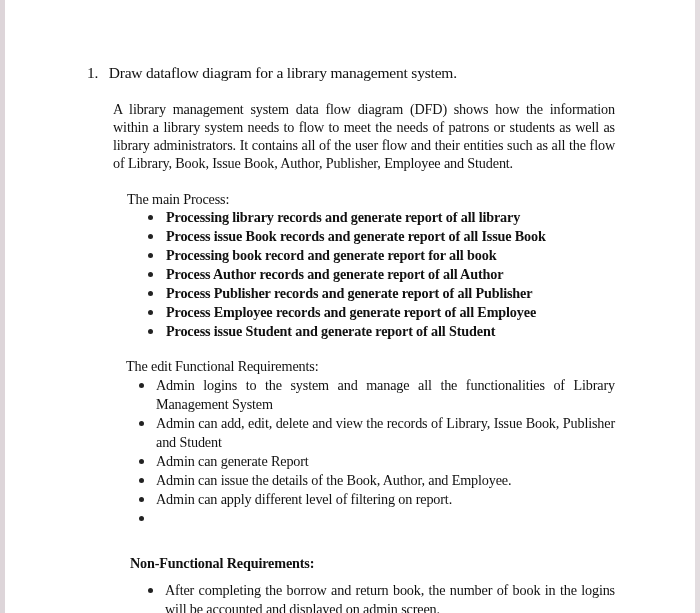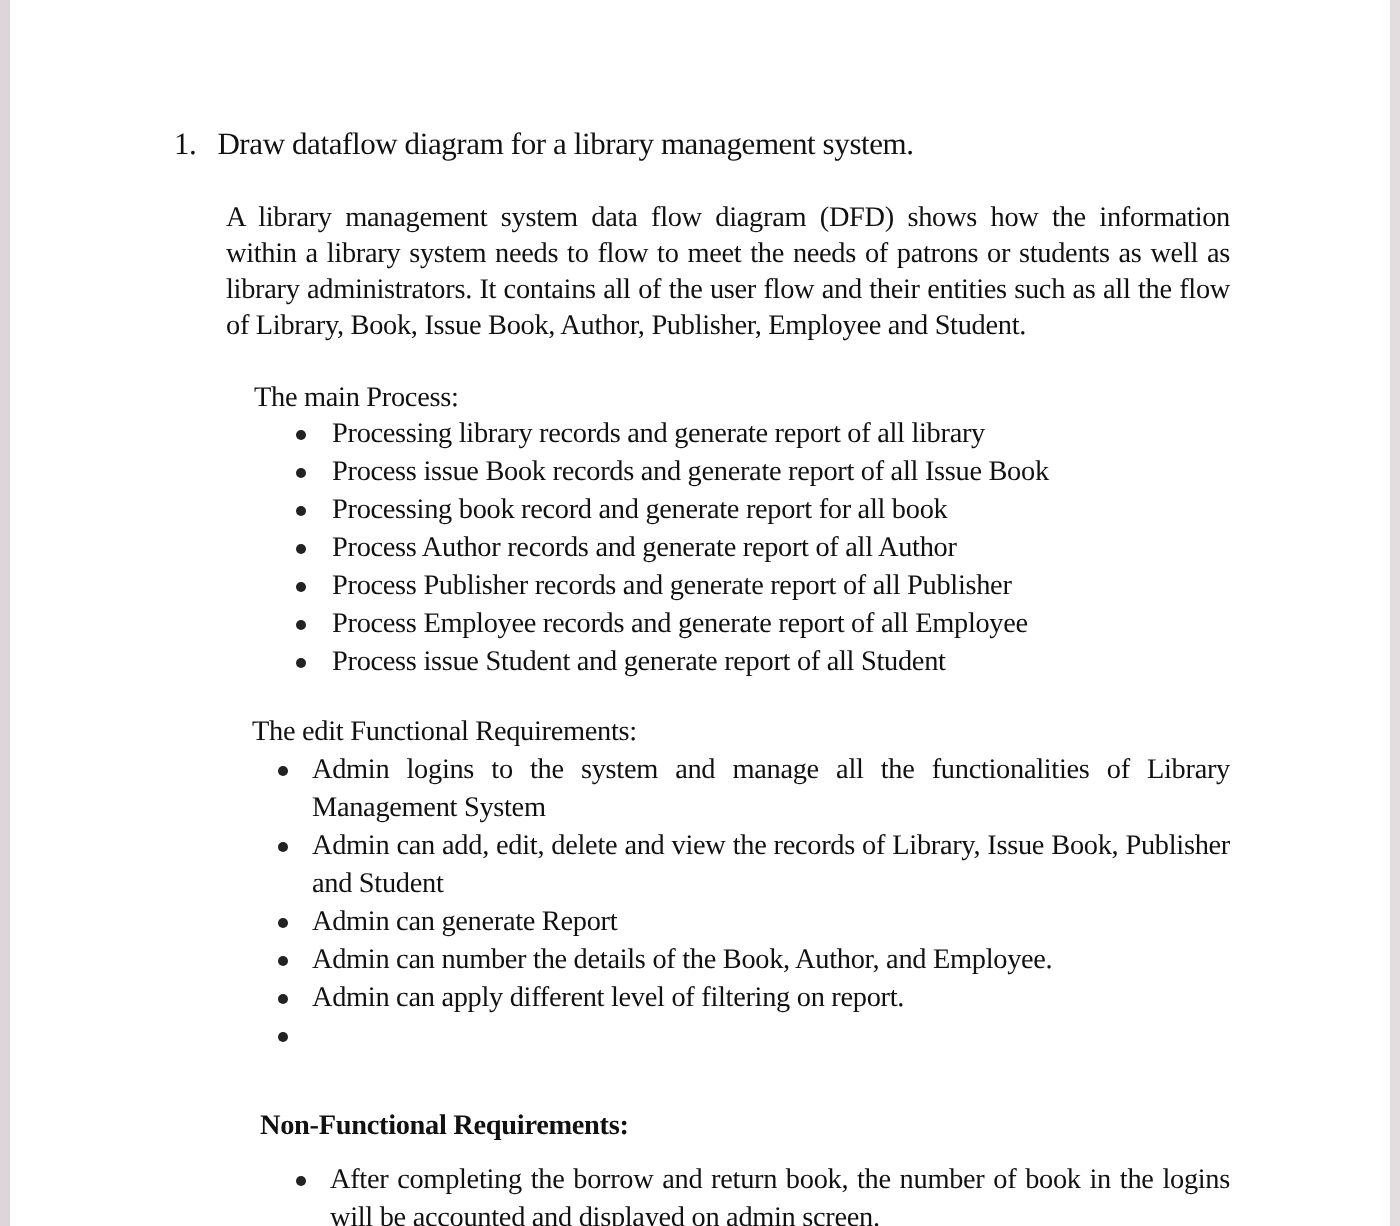--- a/index.html
+++ b/index.html
@@ -16,21 +16,21 @@
   .para {
     position:absolute; left:113px; top:55px; width:502px;
     font-size:14.2px; line-height:18px; text-align:justify; letter-spacing:-0.15px;
   }
   .section-title { position:absolute; font-size:14.2px; letter-spacing:-0.15px; white-space:nowrap; }
   ul.blist { position:absolute; margin:0; padding:0; list-style:none; font-size:14.2px; letter-spacing:-0.15px; }
   ul.blist li { position:relative; }
   ul.blist li .dot {
     position:absolute; width:5px; height:5px; border-radius:50%; background:#222;
   }
-  .ent li { height:19px; line-height:19px; white-space:nowrap; padding-left:18px; }
+  .ent li { height:19px; line-height:19px; white-space:nowrap; padding-left:18px;font-weight:bold; }
   .ent li .dot { left:0; top:7px; }
   .fr li { line-height:19px; padding-left:17px; text-align:justify; }
   .fr li .dot { left:0; top:7px; }
   .nfr li { line-height:19px; padding-left:17px; text-align:justify; }
   .nfr li .dot { left:0; top:7px; }
 </style>
 </head>
 <body>
 
 <div class="edge-left"></div>
@@ -54,21 +54,21 @@
     <li><span class="dot"></span><span>Process Publisher records and generate report of all Publisher</span></li>
     <li><span class="dot"></span><span>Process Employee records and generate report of all Employee</span></li>
     <li><span class="dot"></span><span>Process issue Student and generate report of all Student</span></li>
   </ul>
 
   <div class="section-title" style="left:126px; top:313px;">The edit Functional Requirements:</div>
   <ul class="blist fr" style="left:139px; top:331px; width:476px;">
     <li><span class="dot"></span><span>Admin logins to the system and manage all the functionalities of Library Management System</span></li>
     <li><span class="dot"></span><span>Admin can add, edit, delete and view the records of Library, Issue Book, Publisher and Student</span></li>
     <li><span class="dot"></span><span>Admin can generate Report</span></li>
-    <li><span class="dot"></span><span>Admin can number the details of the Book, Author, and Employee.</span></li>
+    <li><span class="dot"></span><span>Admin can issue the details of the Book, Author, and Employee.</span></li>
     <li><span class="dot"></span><span>Admin can apply different level of filtering on report.</span></li>
     <li><span class="dot"></span></li>
   </ul>
 
   <div class="section-title" style="left:130px; top:510px;font-weight:bold;">Non-Functional Requirements:</div>
   <ul class="blist nfr" style="left:148px; top:536px; width:467px;">
     <li><span class="dot"></span><span>After completing the borrow and return book, the number of book in the logins will be accounted and displayed on admin screen.</span></li>
     <li><span class="dot"></span><span>The software shall support use of multiple users at a time.</span></li>
   </ul>
 

